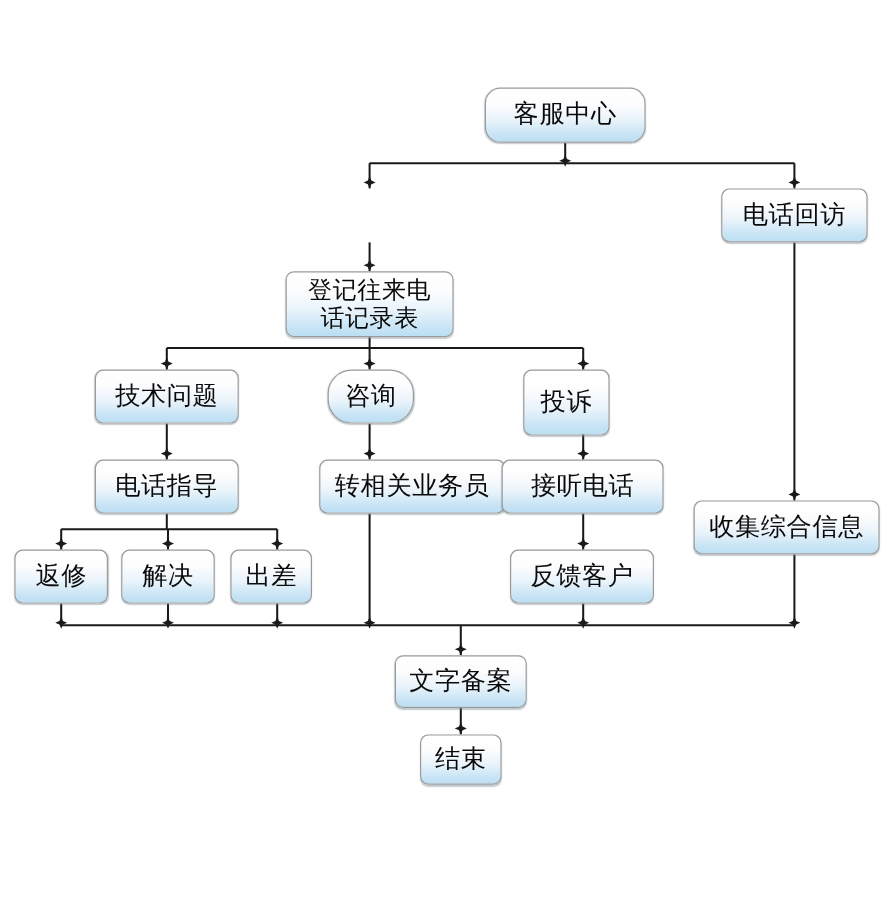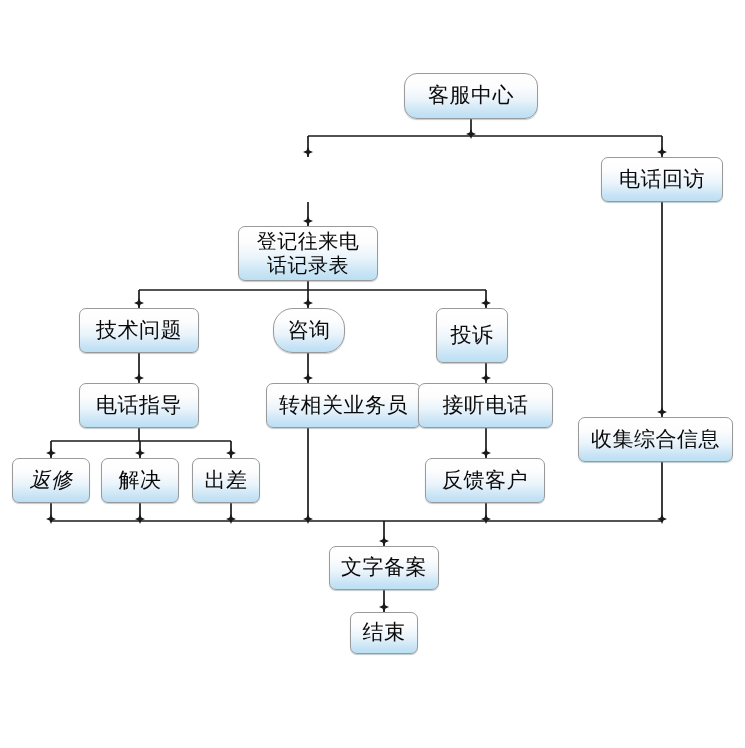--- a/index.html
+++ b/index.html
@@ -129,21 +129,21 @@
   <div class="node" style="left: 404px; top: 73px; width: 134px; height: 46px; border-radius: 13px;">客服中心</div>
   <div class="node" style="left: 601px; top: 157px; width: 122px; height: 45px;">电话回访</div>
   <div class="node two-line" style="left: 238px; top: 226px; width: 140px; height: 55px;">登记往来电
 话记录表</div>
   <div class="node" style="left: 79px; top: 308px; width: 120px; height: 45px;">技术问题</div>
   <div class="node" style="left: 273px; top: 308px; width: 72px; height: 45px; border-radius: 20px;">咨询</div>
   <div class="node" style="left: 436px; top: 308px; width: 72px; height: 55px;">投诉</div>
   <div class="node" style="left: 79px; top: 383px; width: 120px; height: 45px;">电话指导</div>
   <div class="node" style="left: 233px; top: 383px; width: 155px; height: 45px; margin-left: 33px;">转相关业务员</div>
   <div class="node" style="left: 418px; top: 383px; width: 135px; height: 45px;">接听电话</div>
-  <div class="node" style="left: 12px; top: 458px; width: 78px; height: 45px; font-style: italic;">返修</div>
+  <div class="node" style="left: 12px; top: 458px; width: 78px; height: 45px;">返修</div>
   <div class="node" style="left: 101px; top: 458px; width: 78px; height: 45px;">解决</div>
   <div class="node" style="left: 192px; top: 458px; width: 68px; height: 45px;">出差</div>
   <div class="node" style="left: 425px; top: 458px; width: 120px; height: 45px;">反馈客户</div>
   <div class="node" style="left: 578px; top: 417px; width: 155px; height: 45px;">收集综合信息</div>
   <div class="node" style="left: 329px; top: 546px; width: 110px; height: 44px;">文字备案</div>
   <div class="node" style="left: 350px; top: 612px; width: 68px; height: 42px;">结束</div>
 
 </div>
 
 </body></html>

